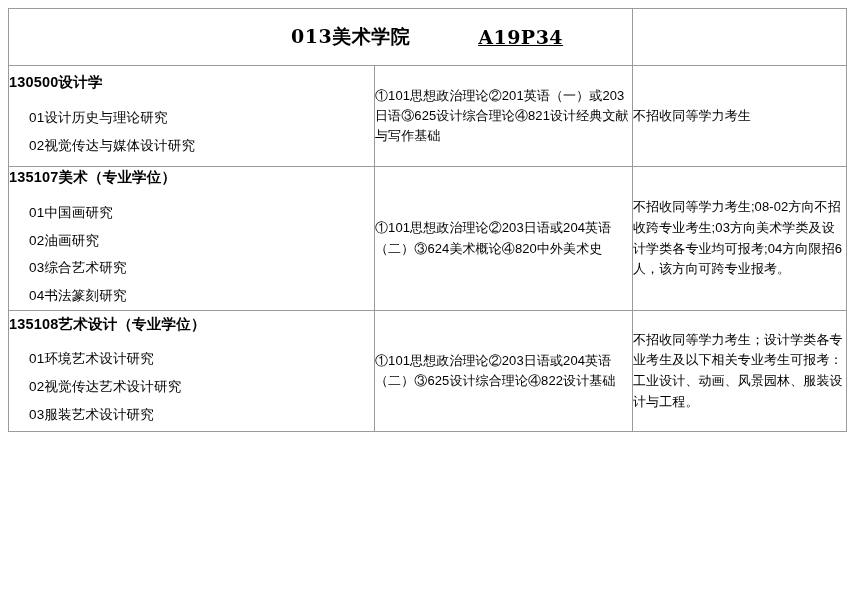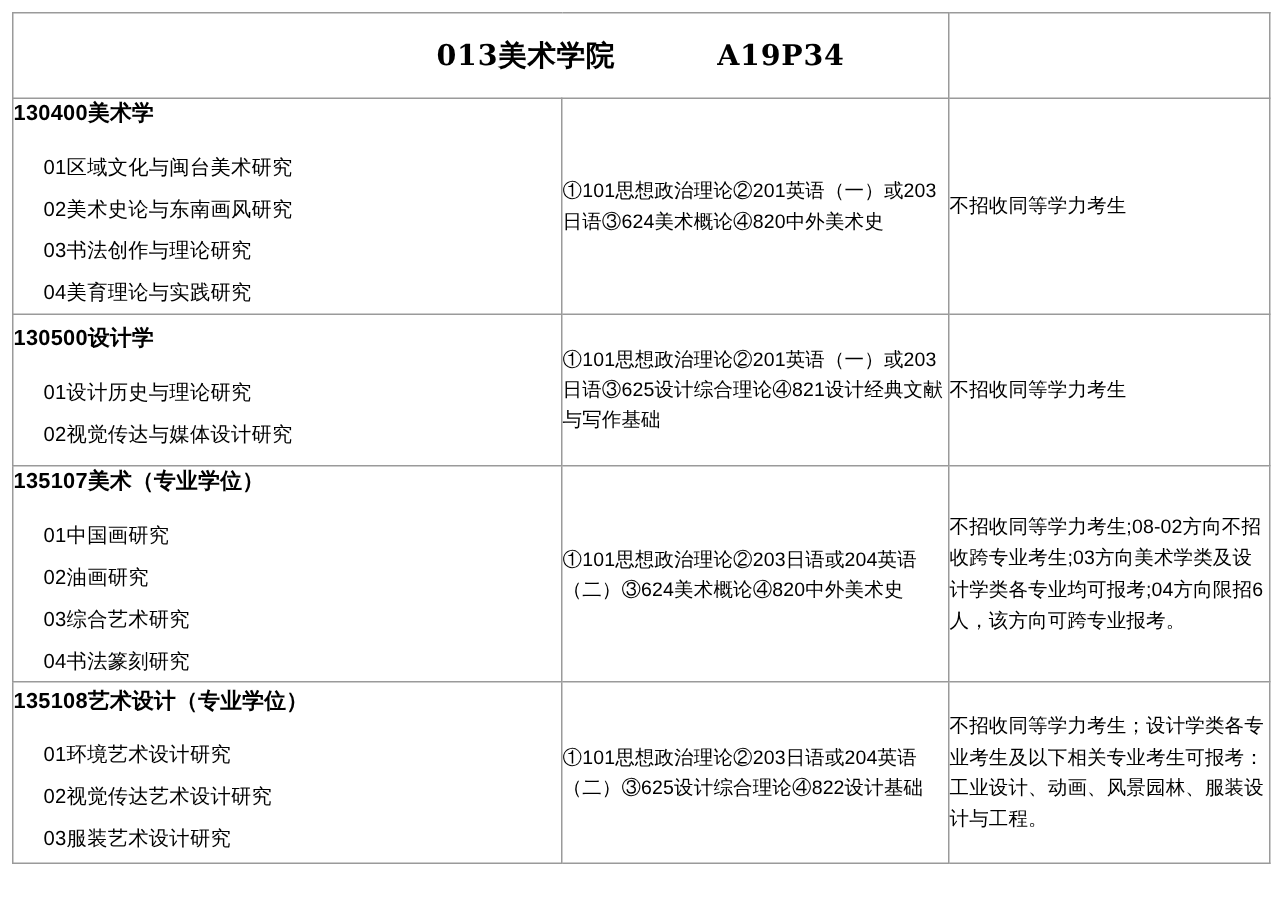--- a/index.html
+++ b/index.html
@@ -52,20 +52,21 @@
     font-weight: 600;
     letter-spacing: 0.5px;
   }
   .header-college {
     padding-left: 282px;
     white-space: nowrap;
   }
   .header-code {
     padding-left: 68px;
     white-space: nowrap;
+    text-decoration: underline;
   }
   .header-blank { height: 56px; }
 
   
   .major-cell {
     padding: 14px 0 14px 22px;
   }
   .major-title {
     font-size: 14.5px;
     font-weight: bold;
@@ -122,37 +123,20 @@
           <div class="header-inner">
             <span class="header-college">013美术学院</span>
             <span class="header-code">A19P34</span>
           </div>
         </td>
         <td>
           <div class="header-blank"></div>
         </td>
       </tr>
 
-      <tr class="row-1">
-        <td class="major-cell">
-          <div class="major-title">130400美术学</div>
-          <ul class="dir-list">
-            <li>01区域文化与闽台美术研究</li>
-            <li>02美术史论与东南画风研究</li>
-            <li>03书法创作与理论研究</li>
-            <li>04美育理论与实践研究</li>
-          </ul>
-        </td>
-        <td class="subject-cell">
-          <div class="subject-text">①101思想政治理论②201英语（一）或203日语③624美术概论④820中外美术史</div>
-        </td>
-        <td class="note-cell">
-          <div class="note-text">不招收同等学力考生</div>
-        </td>
-      </tr>
 
       <tr class="row-2">
         <td class="major-cell">
           <div class="major-title">130500设计学</div>
           <ul class="dir-list">
             <li>01设计历史与理论研究</li>
             <li>02视觉传达与媒体设计研究</li>
           </ul>
         </td>
         <td class="subject-cell">

